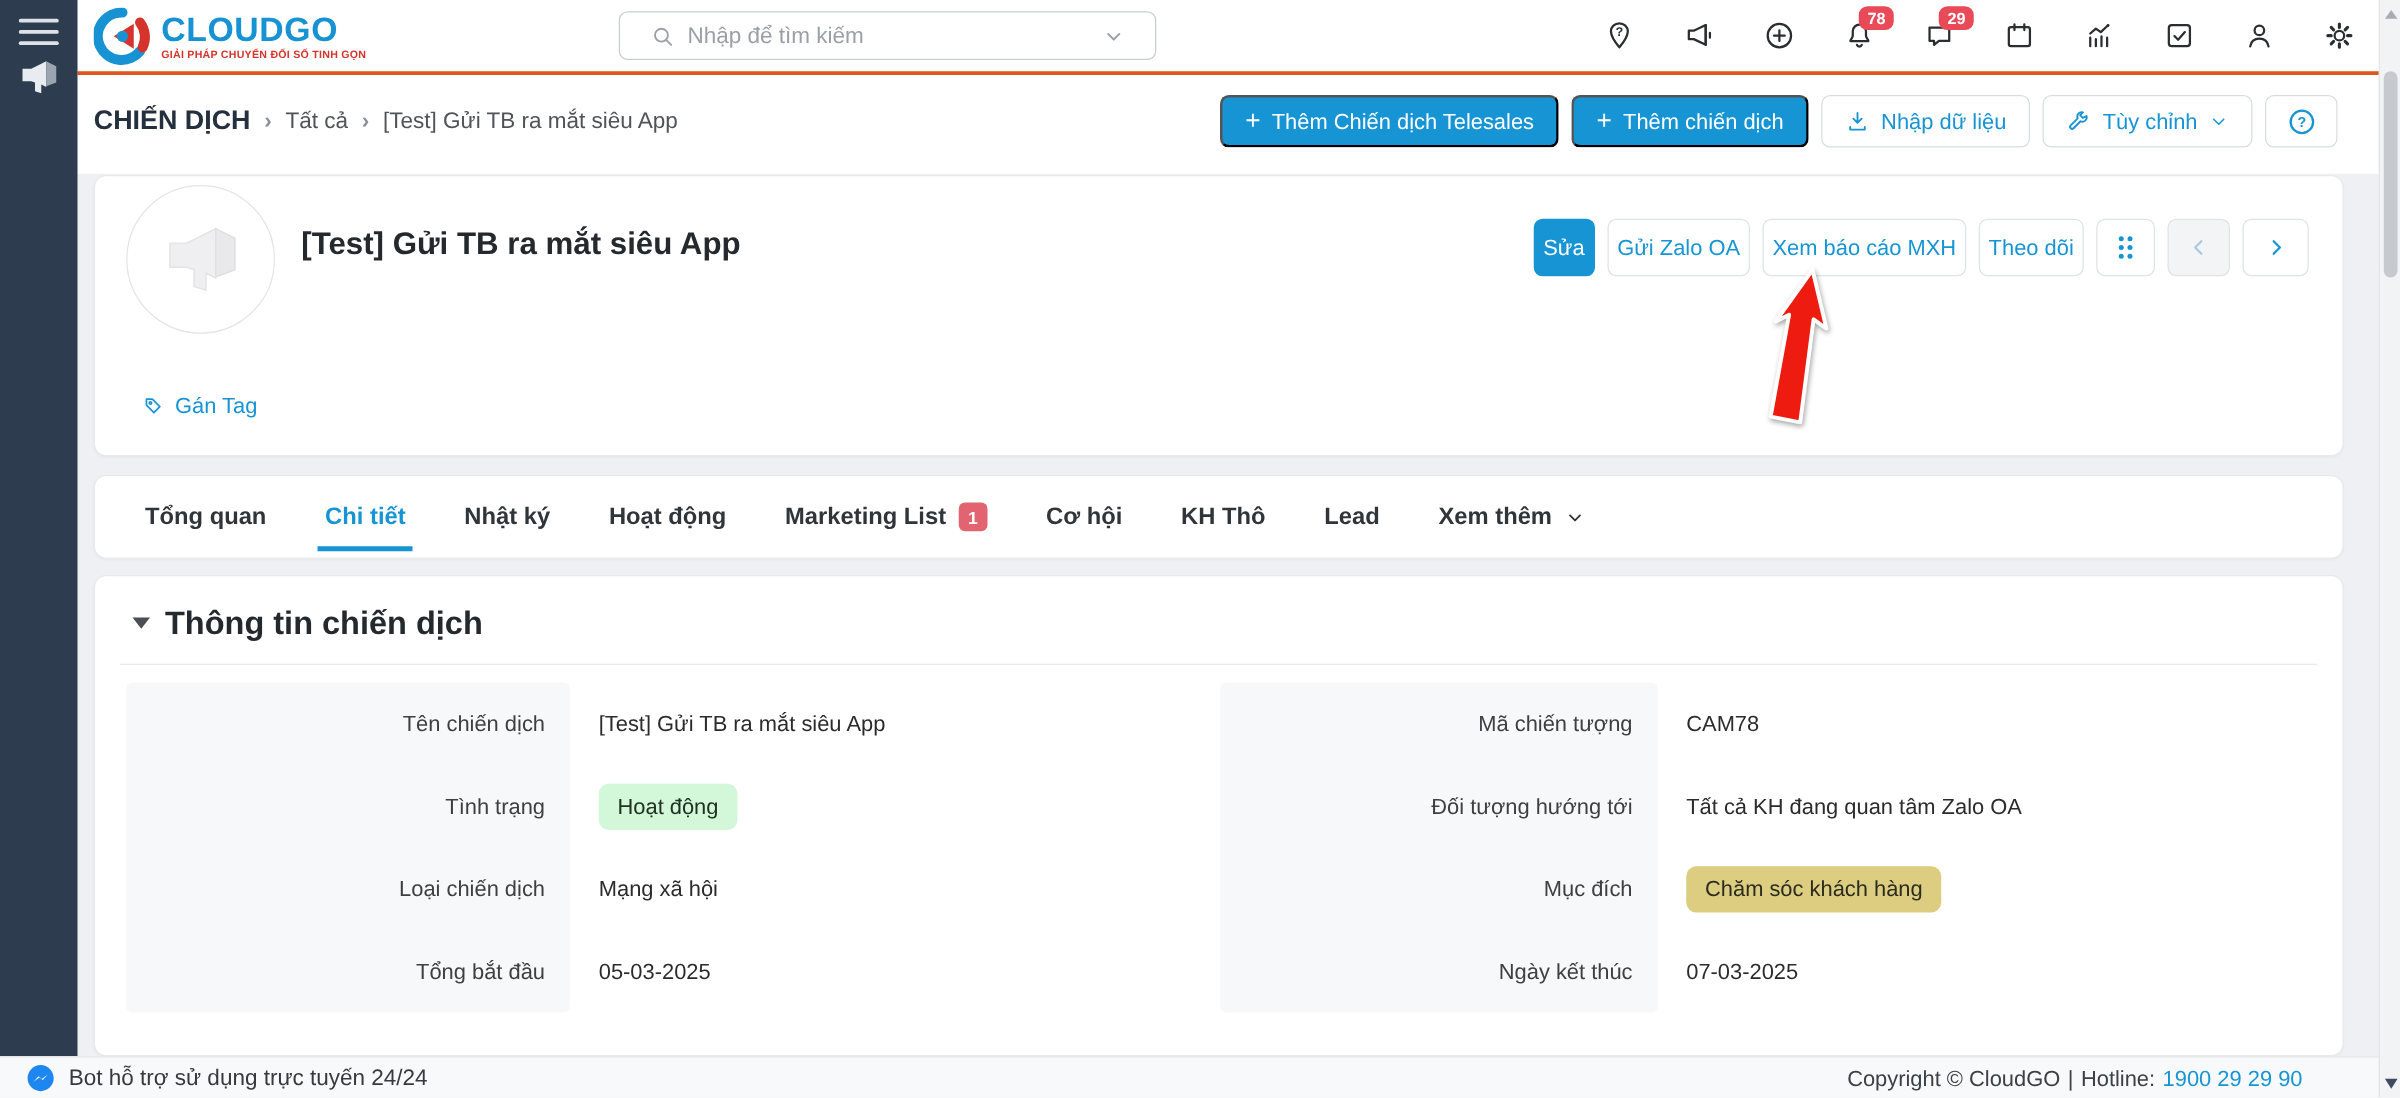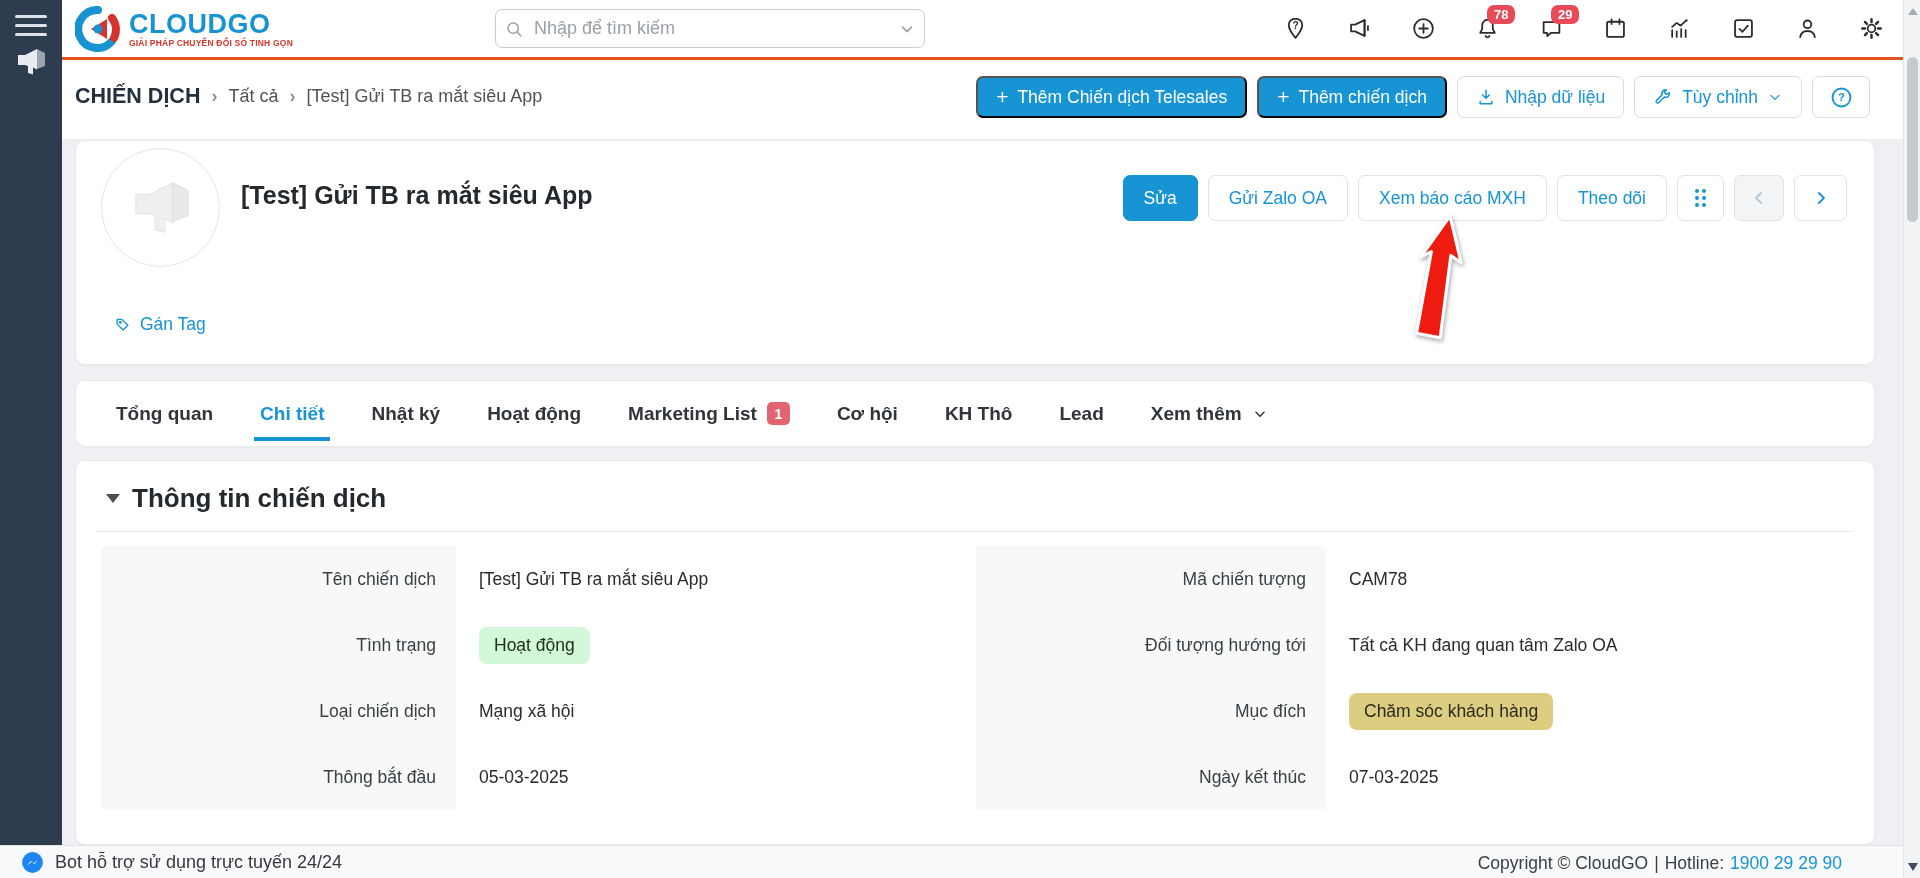--- a/index.html
+++ b/index.html
@@ -11,21 +11,21 @@
   .hamburger { position:absolute; left:15px; top:15px; width:32px; height:24px; cursor:pointer; }
   .hamburger span { display:block; height:3px; background:#dde2e8; border-radius:2px; margin-bottom:6px; }
   .side-mega { position:absolute; left:15px; top:48px; width:32px; height:28px; }
 
   
   .topbar { position:absolute; left:62px; top:0; width:1858px; height:57px; background:#fff; z-index:5; }
   .accent-line { position:absolute; left:62px; top:57px; width:1858px; height:3px; background:#e0551e; z-index:6; }
   .logo { position:absolute; left:13px; top:6px; display:flex; align-items:center; gap:8px; }
   .logo-name { font-size:27px; font-weight:800; color:#1792d3; letter-spacing:.5px; line-height:28px; }
   .logo-tag { font-size:8.5px; font-weight:700; color:#d5342c; letter-spacing:.2px; }
-  .searchbox { position:absolute; left:433px; top:9px; width:430px; height:39px; border:1px solid #c9cdd2; border-radius:7px; display:flex; align-items:center; padding:0 8px; gap:10px; background:#fff; }
+  .searchbox { position:absolute; left:433px; top:9px; width:430px; height:39px; border:1px solid #c9cdd2; border-radius:7px; display:flex; align-items:center; padding:0 24px; gap:10px; background:#fff; }
   .searchbox input { border:none; outline:none; flex:1; font-size:18px; color:#444; font-family:"Liberation Sans",sans-serif; }
   .searchbox input::placeholder { color:#9aa0a6; }
   .top-icons { position:absolute; top:15px; left:1220px; display:flex; gap:37px; }
   .ticon { position:relative; width:27px; height:27px; cursor:pointer; }
   .ticon svg { width:27px; height:27px; stroke:#2b2d31; fill:none; stroke-width:1.6; stroke-linecap:round; stroke-linejoin:round; }
   .ticon svg text { fill:#2b2d31; stroke:none; font-weight:bold; font-family:"Liberation Sans",sans-serif; }
   .nbadge { position:absolute; top:-10px; left:13px; background:#e84a57; color:#fff; font-size:13px; font-weight:700; padding:2px 7px; border-radius:7px; line-height:15px; }
 
   
   .crumbbar { position:absolute; left:62px; top:60px; width:1841px; height:79px; background:#fff; z-index:4; }
@@ -44,21 +44,21 @@
   .btn-help svg text { fill:#1794d4; stroke:none; font-weight:bold; font-family:"Liberation Sans",sans-serif; }
 
   
   .card { position:absolute; background:#fff; border:1px solid #e7e9eb; border-radius:10px; box-shadow:0 1px 2px rgba(0,0,0,.03); }
   .card-campaign { left:75px; top:140px; width:1800px; height:225px; }
   .avatar { position:absolute; left:25px; top:7px; width:119px; height:119px; border-radius:50%; border:1px solid #e3e5e7; display:flex; align-items:center; justify-content:center; cursor:pointer; }
   .page-title { position:absolute; left:165px; top:40px; font-size:25px; font-weight:700; color:#24292e; }
   .gan-tag { position:absolute; left:38px; top:173px; display:flex; align-items:center; gap:7px; color:#1794d4; font-size:17.5px; cursor:pointer; }
   .gan-tag svg { width:19px; height:19px; stroke:#1794d4; fill:none; stroke-width:1.7; stroke-linejoin:round; }
   .camp-actions { position:absolute; top:34px; right:27px; display:flex; gap:10px; }
-  .abtn { height:46px; border-radius:7px; background:#fff; border:1px solid #dfe3e6; color:#1794d4; font-size:17.5px; display:flex; align-items:center; justify-content:center; padding:0 20px; cursor:pointer; white-space:nowrap; }
+  .abtn { height:46px; border-radius:7px; background:#fff; border:1px solid #dfe3e6; color:#1794d4; font-size:17.5px; display:flex; align-items:center; justify-content:center; padding:0 7px; cursor:pointer; white-space:nowrap; }
   .abtn.filled { background:#1794d4; color:#fff; border-color:#1794d4; }
   .abtn-sq { padding:0; }
   .dots6 { display:grid; grid-template-columns:4px 4px; grid-gap:3px; }
   .dots6 i { width:4px; height:4px; border-radius:50%; background:#1794d4; }
   .abtn svg { width:20px; height:20px; fill:none; stroke-width:2.2; stroke-linecap:round; stroke-linejoin:round; }
   .abtn.prev { background:#f3f4f6; }
   .abtn.prev svg { stroke:#a9c9de; }
   .abtn.next svg { stroke:#1794d4; }
 
   
@@ -335,21 +335,21 @@
     <div class="sec-head">
       <span class="tri-down"></span>
       <span class="sec-title">Thông tin chiến dịch</span>
     </div>
     <div class="sec-divider"></div>
 
     <div class="lblcol l">
       <div class="lblcell">Tên chiến dịch</div>
       <div class="lblcell">Tình trạng</div>
       <div class="lblcell">Loại chiến dịch</div>
-      <div class="lblcell">Thông bắt đầu</div>
+      <div class="lblcell">Tổng bắt đầu</div>
     </div>
     <div class="valcell" style="left:403px; top:85px;">[Test] Gửi TB ra mắt siêu App</div>
     <div class="valcell" style="left:403px; top:151px;">
       <span class="chip chip-green">Hoạt động</span>
     </div>
     <div class="valcell" style="left:403px; top:217px;">Mạng xã hội</div>
     <div class="valcell" style="left:403px; top:283px;">05-03-2025</div>
 
     <div class="lblcol r">
       <div class="lblcell">Mã chiến tượng</div>

